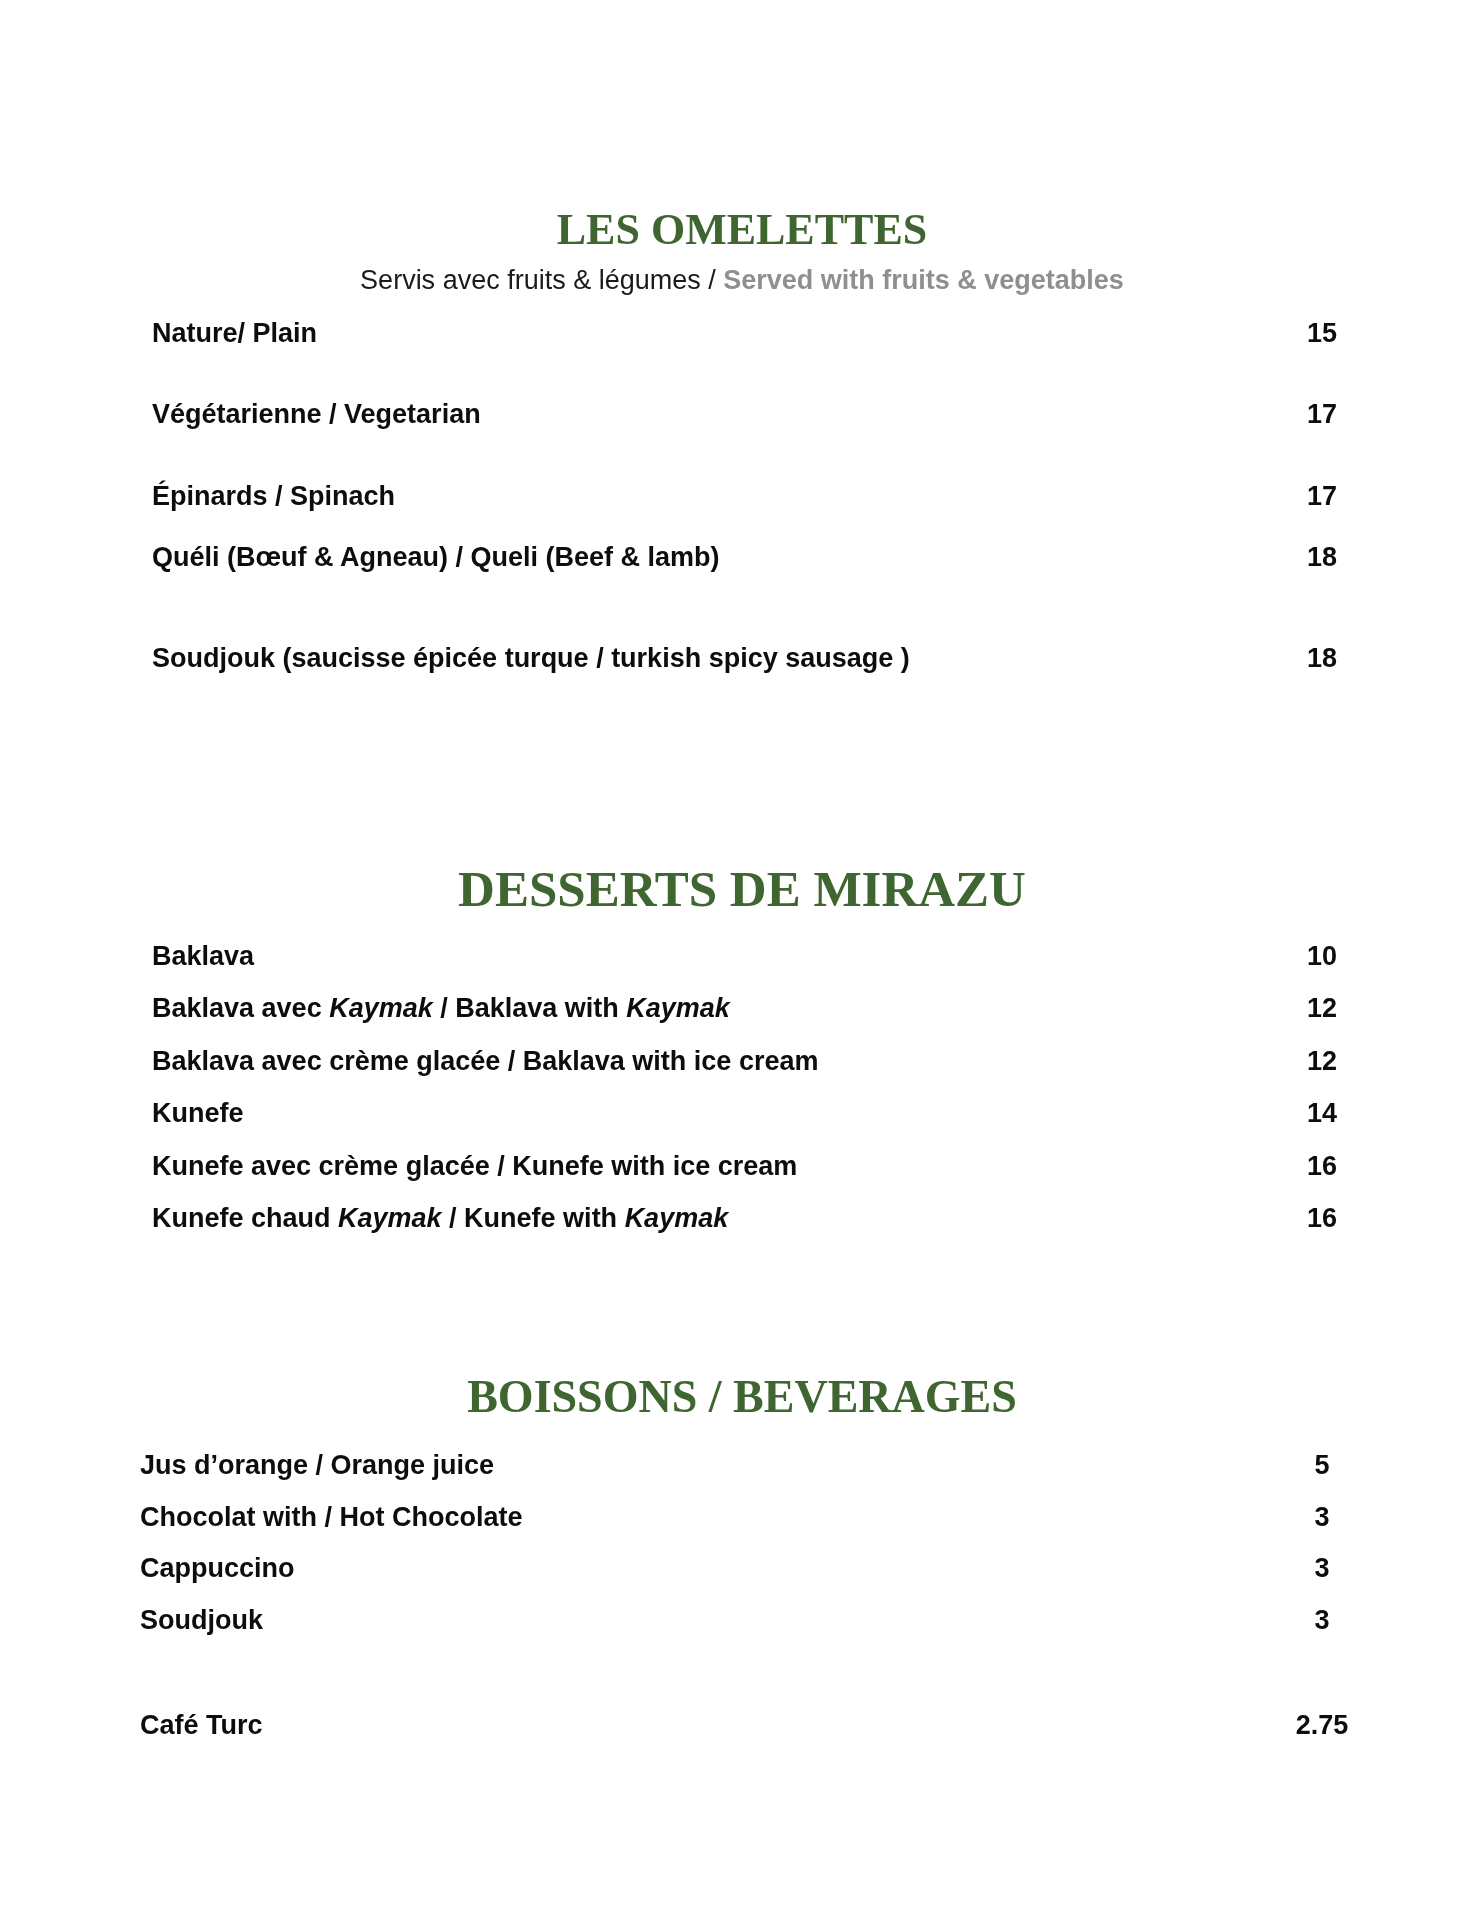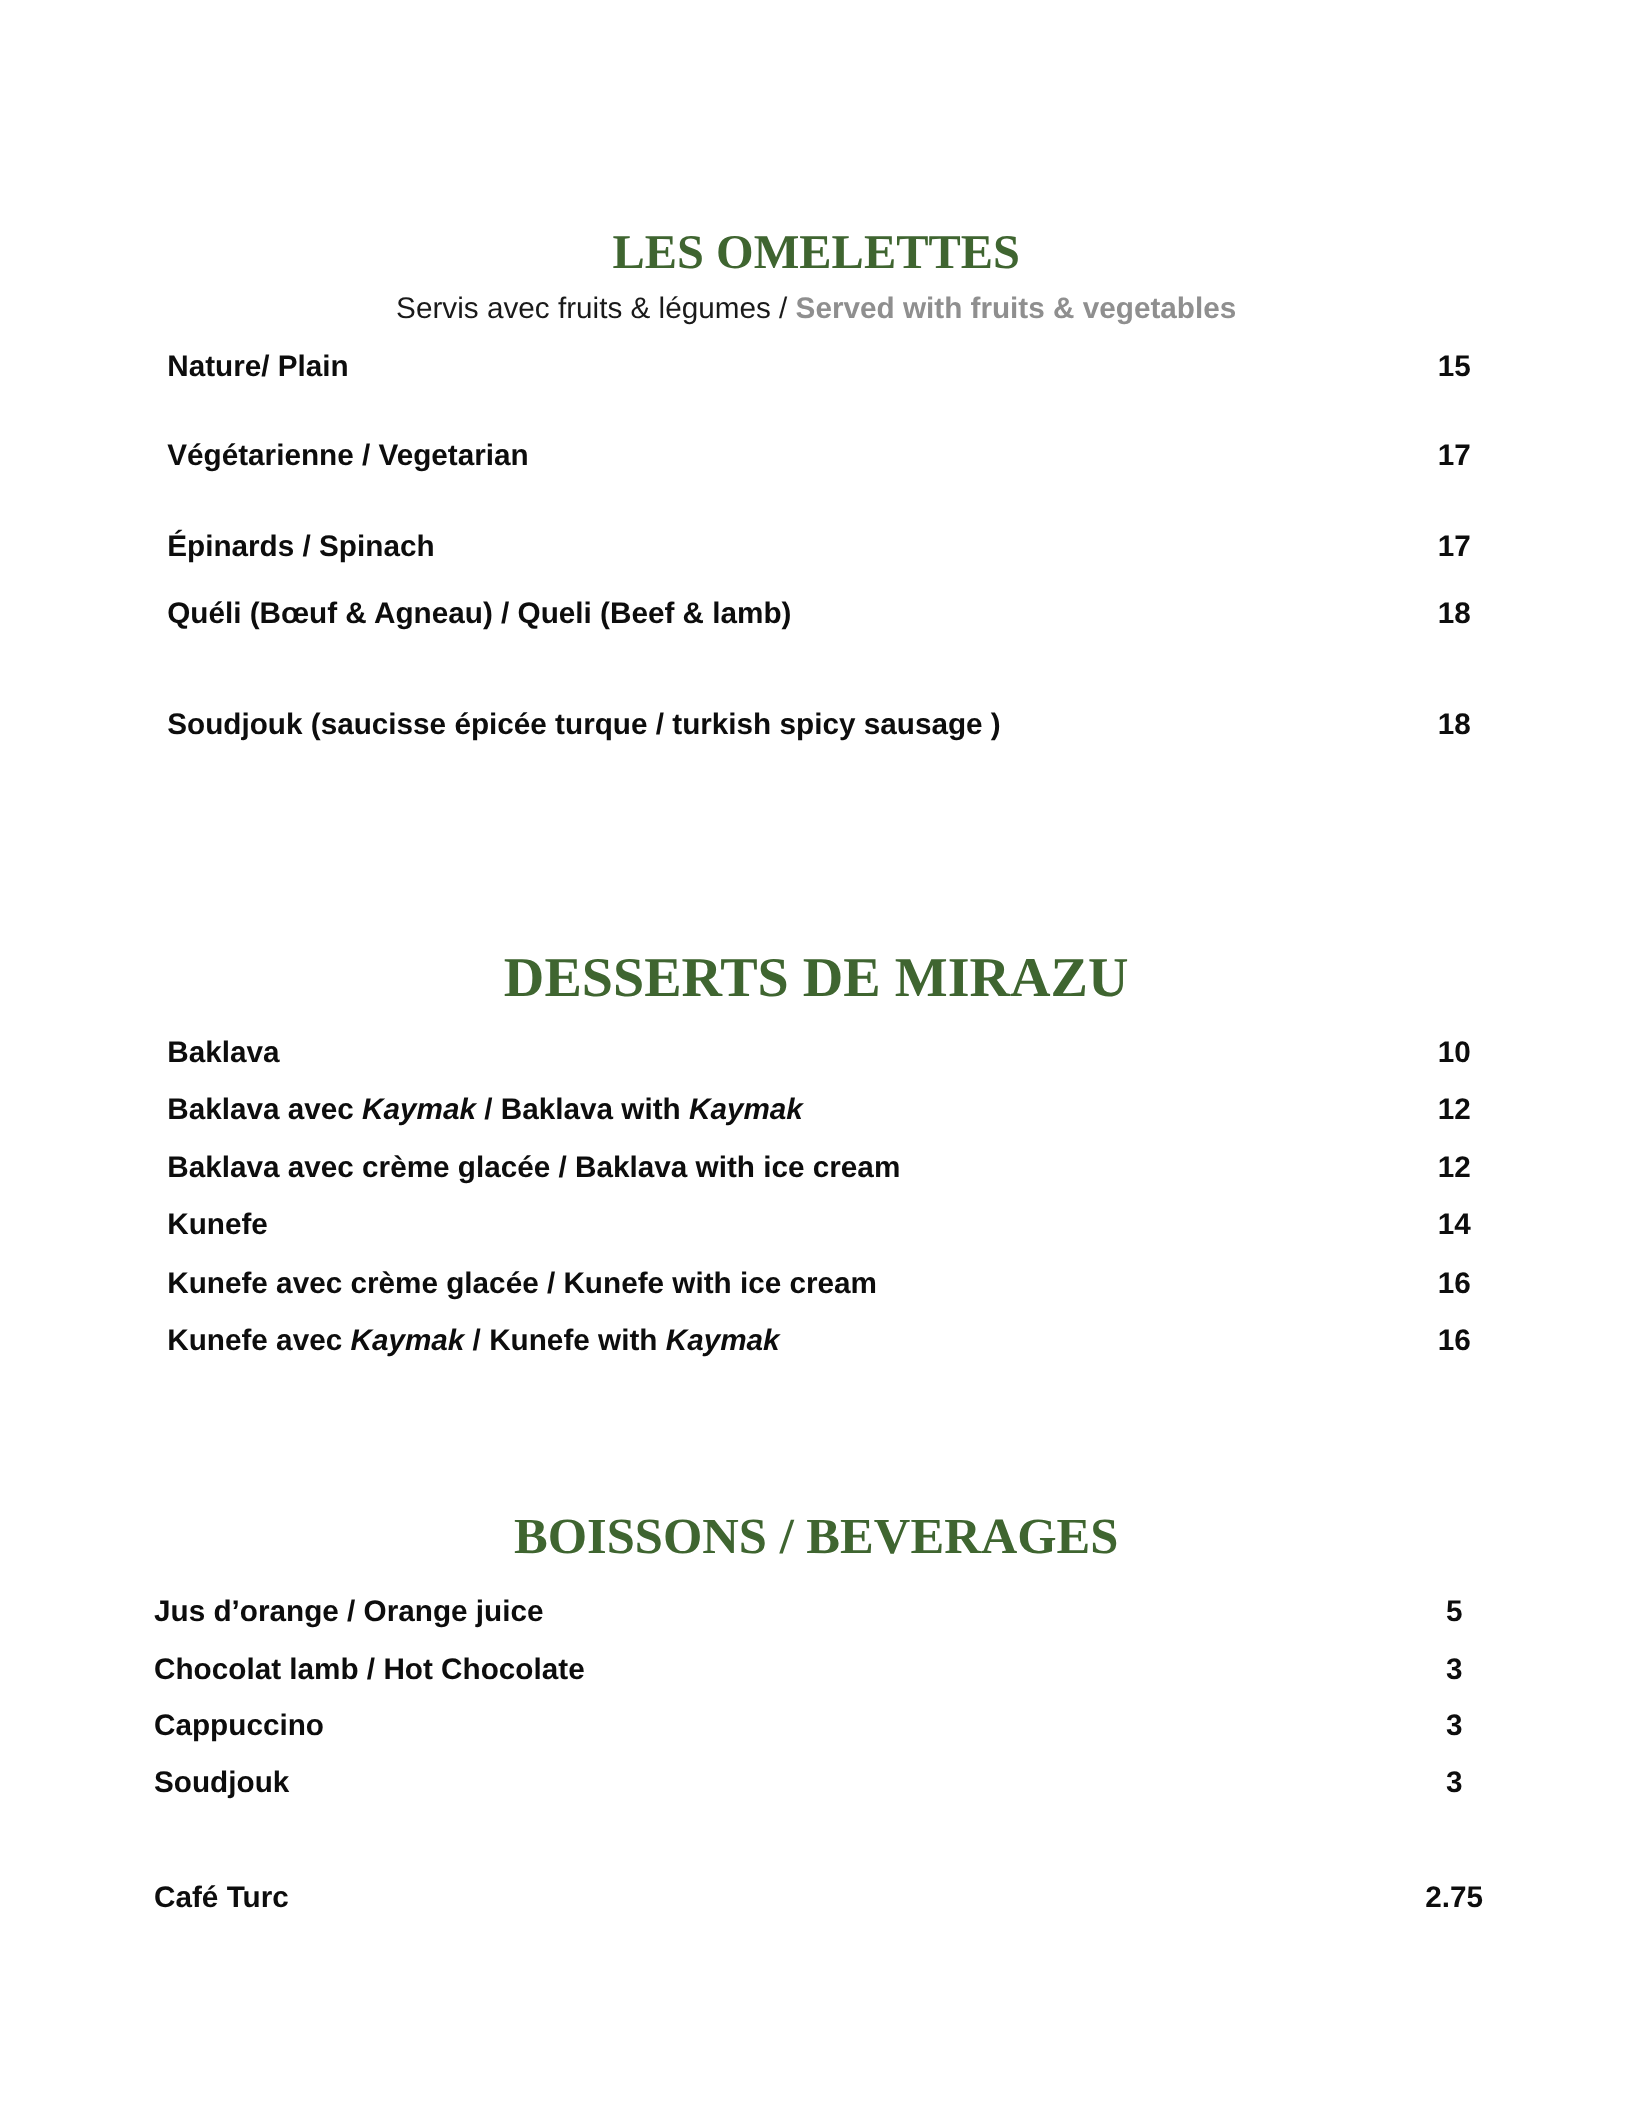--- a/index.html
+++ b/index.html
@@ -112,34 +112,34 @@
       </div>
       <div class="menu-row" style="top: 1096px;">
         <span class="item-name" style="left: 152px;"><span>Kunefe</span></span>
         <span class="item-price">14</span>
       </div>
       <div class="menu-row" style="top: 1149px;">
         <span class="item-name" style="left: 152px;"><span>Kunefe avec crème glacée / Kunefe with ice cream</span></span>
         <span class="item-price">16</span>
       </div>
       <div class="menu-row" style="top: 1201px;">
-        <span class="item-name" style="left: 152px;"><span>Kunefe avec </span><span class="it">Kaymak</span><span> / Kunefe with </span><span class="it">Kaymak</span></span>
+        <span class="item-name" style="left: 152px;"><span>Kunefe chaud </span><span class="it">Kaymak</span><span> / Kunefe with </span><span class="it">Kaymak</span></span>
         <span class="item-price">16</span>
       </div>
     </div>
 
   <h1 class="section-title" id="title-boissons">BOISSONS / BEVERAGES</h1>
 
   <div>
       <div class="menu-row" style="top: 1448px;">
         <span class="item-name" style="left: 140px;"><span>Jus d’orange / Orange juice</span></span>
         <span class="item-price">5</span>
       </div>
       <div class="menu-row" style="top: 1500px;">
-        <span class="item-name" style="left: 140px;"><span>Chocolat lamb / Hot Chocolate</span></span>
+        <span class="item-name" style="left: 140px;"><span>Chocolat with / Hot Chocolate</span></span>
         <span class="item-price">3</span>
       </div>
       <div class="menu-row" style="top: 1551px;">
         <span class="item-name" style="left: 140px;"><span>Cappuccino</span></span>
         <span class="item-price">3</span>
       </div>
       <div class="menu-row" style="top: 1603px;">
         <span class="item-name" style="left: 140px;"><span>Soudjouk</span></span>
         <span class="item-price">3</span>
       </div>

